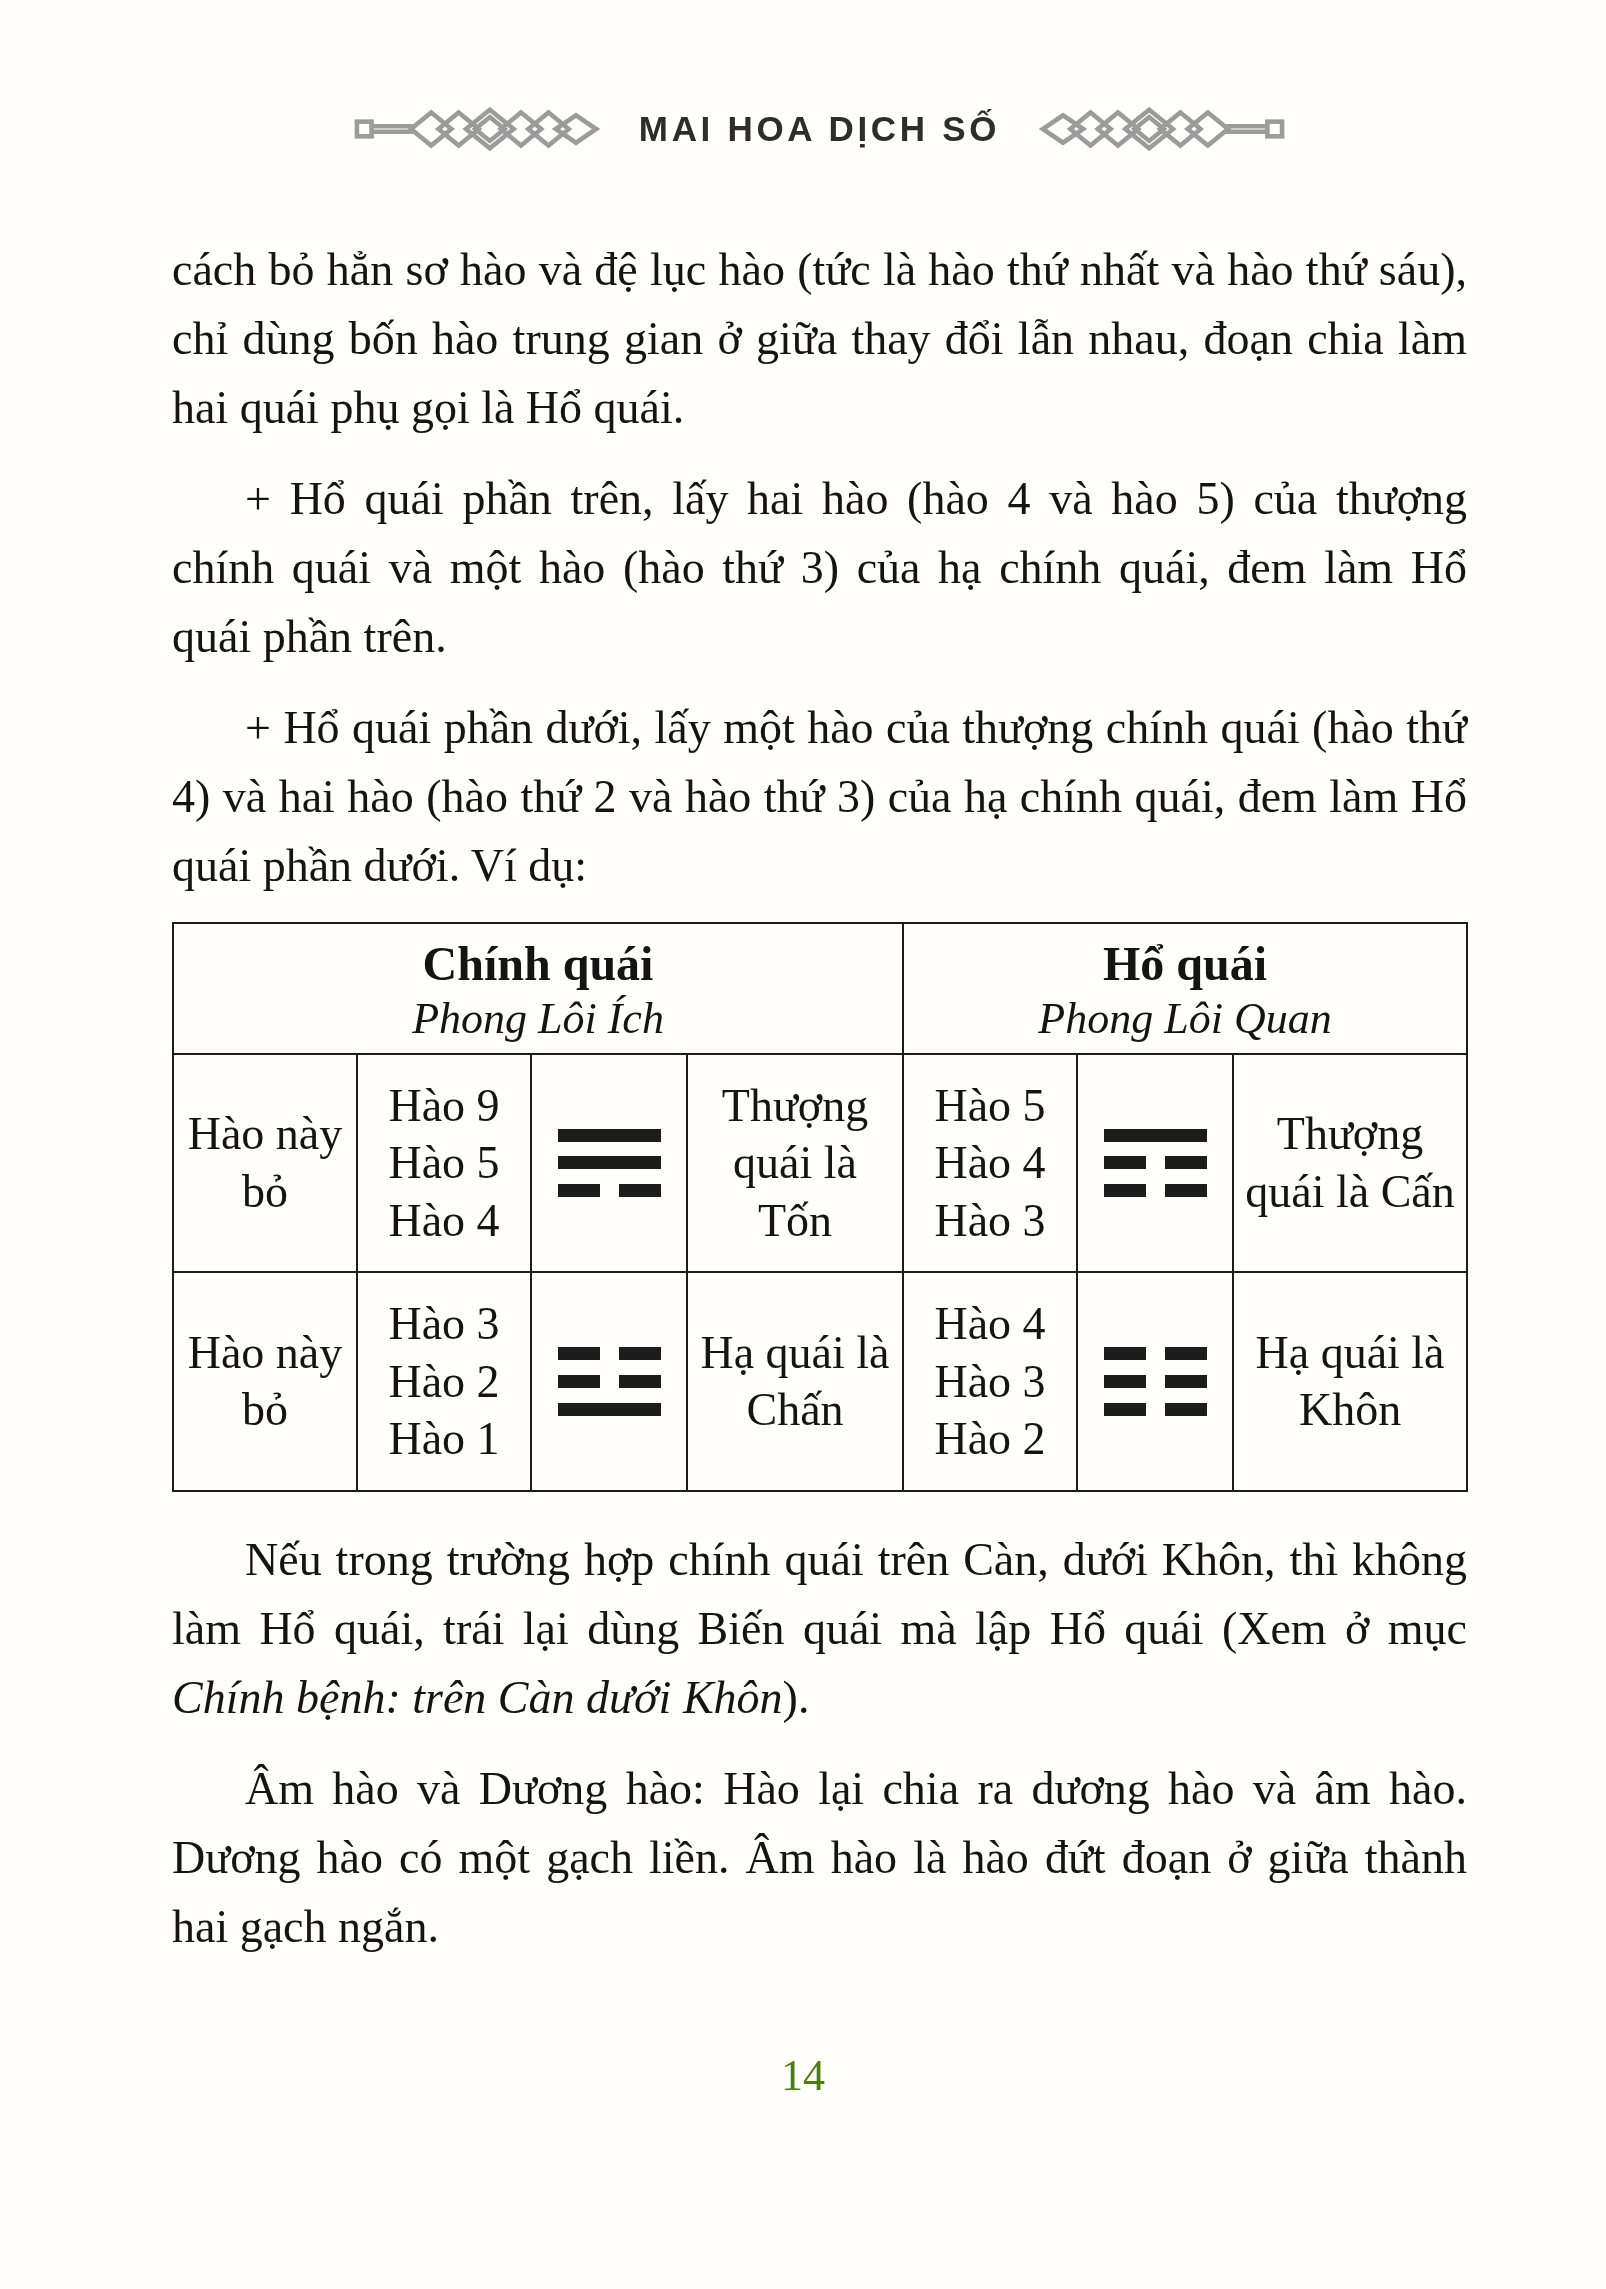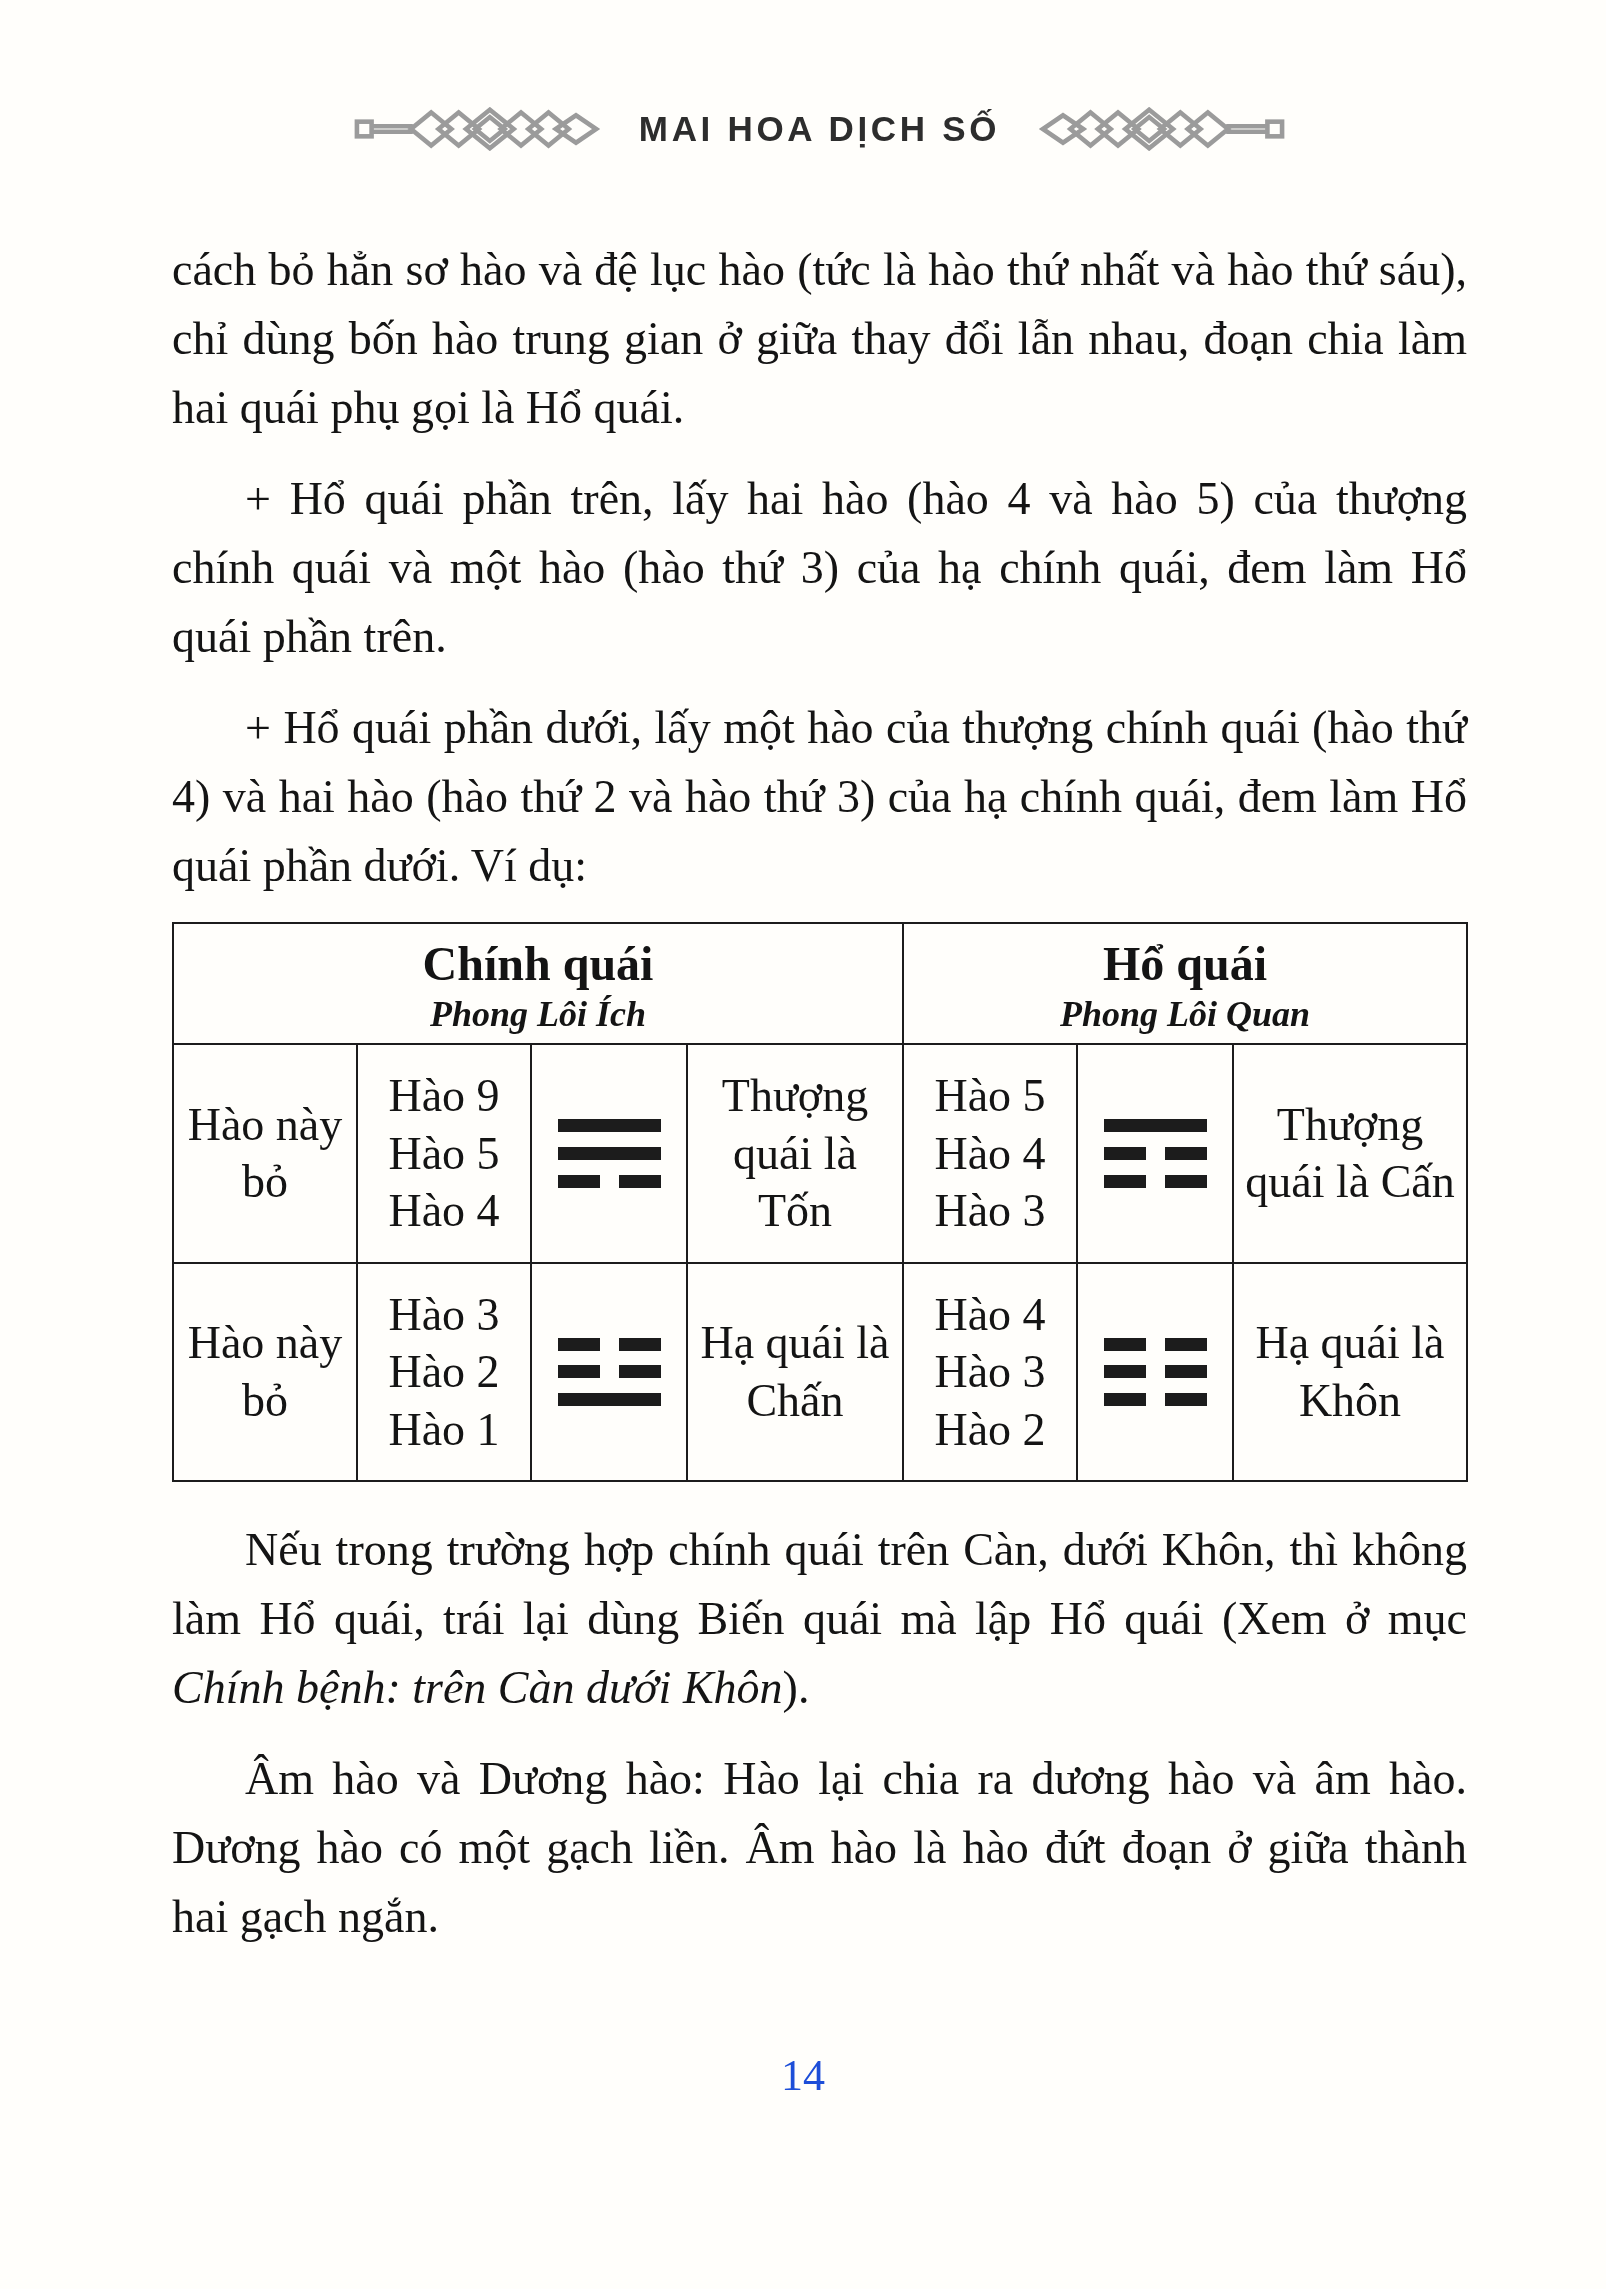--- a/index.html
+++ b/index.html
@@ -26,30 +26,30 @@
   .body-text { margin-top: 84px; font-size: 46px; line-height: 1.5; text-align: justify; }
   .para { margin: 0 0 22px 0; }
   .para.indent { text-indent: 73px; }
   .para em { font-style: italic; }
   .para strong { font-weight: 400; }
 
   table.hex { border-collapse: collapse; table-layout: fixed; width: 1295px; margin: 5.5px 0 33px 0; }
   .hex th, .hex td { border: 2.8px solid #1c1c1c; vertical-align: middle; }
   .hex th { padding: 11px 3.7px 7.3px; text-align: center; }
   .th-title { font-weight: 700; font-size: 48px; line-height: 1.2; }
-  .th-sub { font-style: italic; font-weight: 700; font-size: 36px; line-height: 1.2; }
+  .th-sub { font-style: italic; font-weight: 400; font-size: 44px; line-height: 1.2; }
   .hex td { padding: 22px 5.5px; text-align: center; font-size: 46px; line-height: 1.25; }
 
   .trigram { display: flex; flex-direction: column; gap: 14.7px; align-items: center; }
   .tg-line { width: 103px; height: 13px; }
   .tg-line.solid { background: #1c1c1c; }
   .tg-line.broken { display: flex; justify-content: space-between; background: transparent; }
   .tg-line.broken span { display: block; width: 42px; height: 13px; background: #1c1c1c; }
 
-  .page-number { position: absolute; left: 0; width: 1606px; top: 2050px; text-align: center; font-size: 44px; color: #1d4ed8; }
+  .page-number { position: absolute; left: 0; width: 1606px; top: 2050px; text-align: center; font-size: 44px; color: #4d7c0f; }
 </style>
 </head>
 <body>
 
 <div class="page">
   <div class="content">
 
     <header class="page-header">
       <svg class="ornament left" width="250" height="44" viewBox="0 0 272 48" aria-hidden="true">
         <g fill="none" stroke="#9b9b9b" stroke-width="5">

